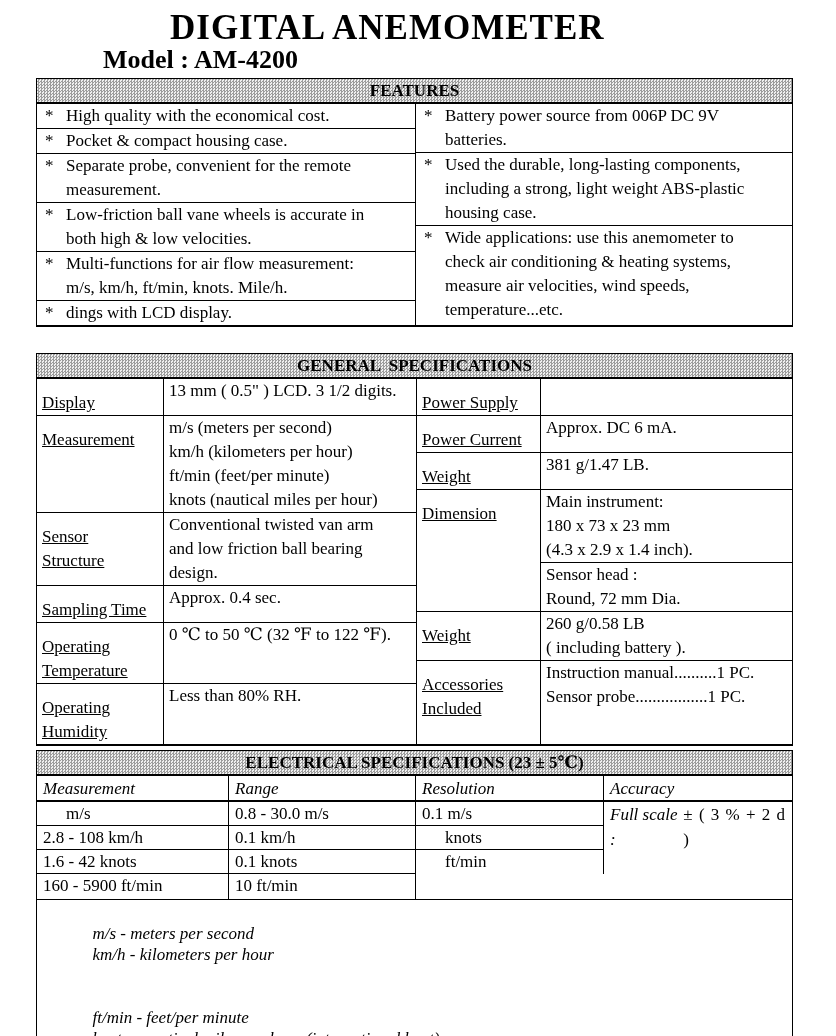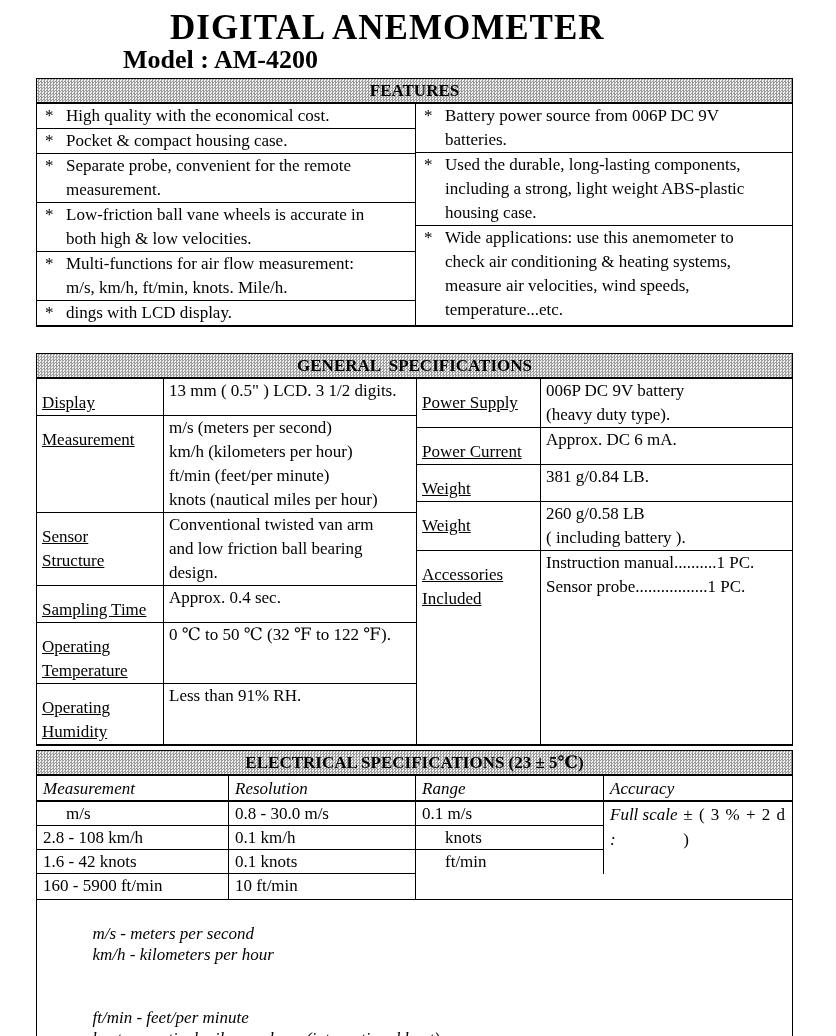--- a/index.html
+++ b/index.html
@@ -9,21 +9,21 @@
     background: #fff; color: #000;
     font-family: "Liberation Serif", "DejaVu Serif", serif;
     font-size: 17px; line-height: 24px;
     padding: 9px 0 0 36px;
     position: relative; overflow: hidden;
   }
   .content { width: 757px; }
 
   
   .title { font-size: 35px; line-height: 37px; font-weight: bold; letter-spacing: 1px; margin-left: 134px; white-space: pre; }
-  .model { font-size: 26px; line-height: 27px; font-weight: bold; margin-left: 87px; white-space: pre; }
+  .model { font-size: 26px; line-height: 27px; font-weight: bold; margin-left: 67px; white-space: pre; }
 
   
   .bar {
     border: 1px solid #000;
     height: 25px; line-height: 23px;
     text-align: center; font-weight: bold; white-space: pre;
     background-color: #e9e9e9;
     background-image: repeating-conic-gradient(#9c9c9c 0% 25%, #efefef 0% 50%);
     background-size: 3px 3px;
   }
@@ -171,57 +171,65 @@
           <div class="gvalue">Approx. 0.4 sec.</div>
         </div>
         <div class="grow">
           <div class="glabel">Operating
 Temperature</div>
           <div class="gvalue">0 ℃ to 50 ℃ (32 ℉ to 122 ℉).</div>
         </div>
         <div class="grow">
           <div class="glabel">Operating
 Humidity</div>
-          <div class="gvalue">Less than 91% RH.</div>
+          <div class="gvalue">Less than 80% RH.</div>
         </div>
       </div>
       <div class="ghalf right">
         <div class="grow">
           <div class="glabel">Power Supply</div>
-          <div class="gvalue">006P DC 9V battery
-(heavy duty type).</div>
         </div>
         <div class="grow">
           <div class="glabel">Power Current</div>
           <div class="gvalue">Approx. DC 6 mA.</div>
         </div>
         <div class="grow">
           <div class="glabel">Weight</div>
-          <div class="gvalue">381 g/0.84 LB.</div>
+          <div class="gvalue">381 g/1.47 LB.</div>
+        </div>
+        <div class="grow">
+          <div class="glabel">Dimension</div>
+          <div class="gvstack">
+            <div class="gsub first">Main instrument:
+180 x 73 x 23 mm
+(4.3 x 2.9 x 1.4 inch).</div>
+            <div class="gsub">Sensor head :
+Round, 72 mm Dia.</div>
+          </div>
         </div>
         <div class="grow">
           <div class="glabel">Weight</div>
           <div class="gvalue">260 g/0.58 LB
 ( including battery ).</div>
         </div>
         <div class="grow">
           <div class="glabel">Accessories
 Included</div>
           <div class="gvalue">Instruction manual..........1 PC.
 Sensor probe.................1 PC.</div>
         </div>
       </div>
     </div>
 
     <div class="bar mt-elec">ELECTRICAL SPECIFICATIONS (23 ± 5℃)</div>
     <div class="tbox">
       <div class="elec-grid">
         <div class="ecell head">Measurement</div>
+        <div class="ecell head">Range</div>
         <div class="ecell head">Resolution</div>
-        <div class="ecell head">Range</div>
         <div class="ecell head c4">Accuracy</div>
 
         <div class="ecell meas">m/s</div>
         <div class="ecell">0.8 - 30.0 m/s</div>
         <div class="ecell">0.1 m/s</div>
 
         <div class="ecell">2.8 - 108 km/h</div>
         <div class="ecell">0.1 km/h</div>
 
         <div class="ecell meas">knots</div>

